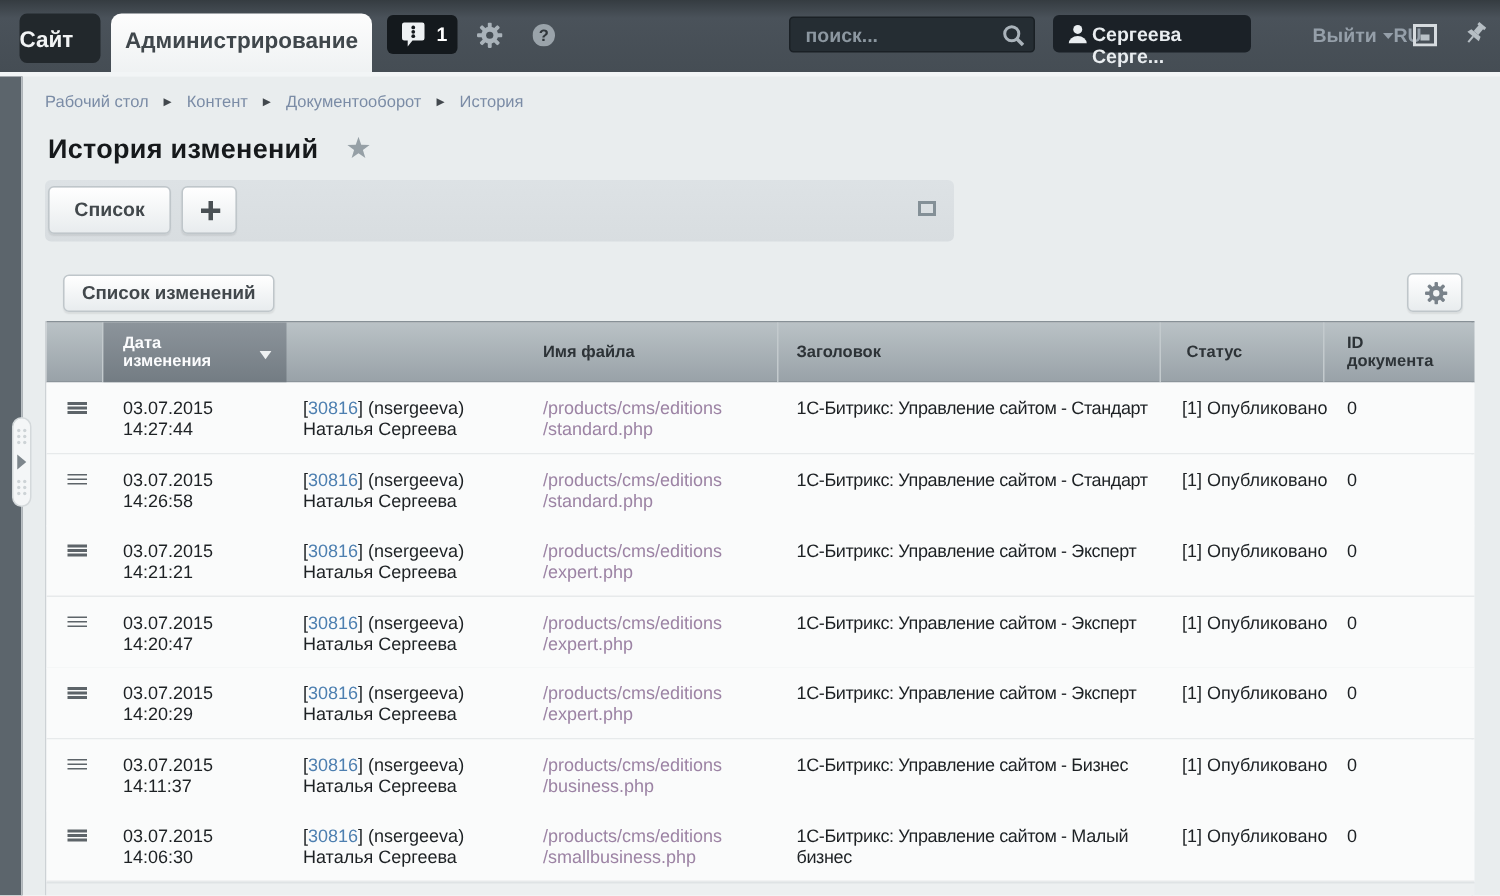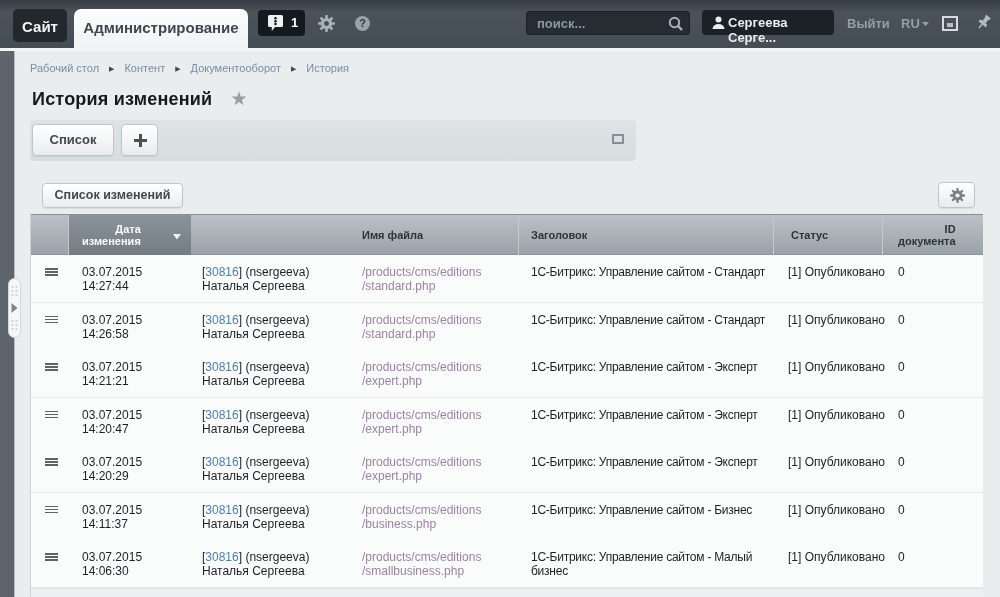--- a/index.html
+++ b/index.html
@@ -4,41 +4,41 @@
 <style>
 * { margin:0; padding:0; box-sizing:border-box; }
 html,body { width:1000px; height:597px; overflow:hidden; }
 body { font-family:"Liberation Sans", sans-serif; background:#e9edee; position:relative; }
 
 
 #topbar { position:absolute; left:0; top:0; width:1000px; height:48px;
   background:linear-gradient(#353c41, #4a525a 25%, #454d54); }
 #tab-site { position:absolute; left:13px; top:9px; width:54px; height:33px;
   background:#22282c; border-radius:5px; color:#f2f4f5; font-size:15px; font-weight:bold;
-  text-align:center; line-height:36px; }
+  line-height:36px; }
 #tab-admin { position:absolute; left:74px; top:9px; width:174px; height:42px;
   background:linear-gradient(#fdfdfd, #eef1f2); border-radius:7px 7px 0 0;
   color:#40474c; font-size:15px; font-weight:bold; text-align:center; line-height:37px; }
 #strip { position:absolute; left:0; top:48px; width:1000px; height:3px; background:#f2f5f6; }
 
 #bubble-box { position:absolute; left:258px; top:10px; width:47px; height:26px;
   background:#14191d; border-radius:4px; }
 #bubble-num { position:absolute; left:33px; top:5px; color:#fff; font-size:13px; font-weight:bold; }
 
 .topicon { position:absolute; }
 
 #searchbox { position:absolute; left:526px; top:11px; width:164px; height:24px;
   background:#252d33; border:1px solid #1a2025; border-radius:3px;padding-left:34px; }
 #searchbox span { position:absolute; left:10px; top:4px; color:#8c97a0; font-size:13px; font-weight:bold; }
 
 #userbox { position:absolute; left:702px; top:10px; width:132px; height:25px;
   background:#1b2127; border-radius:4px; }
 #userbox span { position:absolute; left:26px; top:5px; color:#e9edf0; font-size:13px; font-weight:bold; }
 
-.toplink { position:absolute; top:16px; color:#959fa9; font-size:13px; font-weight:bold; }
+.toplink { position:absolute; top:16px; color:#959fa9; font-size:13px; font-weight:bold;margin-left:28px; }
 
 
 #sidebar { position:absolute; left:0; top:51px; width:15px; height:546px; background:#5c656c;
   border-right:1px solid #b9bfc3; }
 #pill { position:absolute; left:8px; top:278px; width:13px; height:60px; background:#f4f6f7;
   border:1px solid #d4d9db; border-radius:7px; }
 
 
 #crumbs { position:absolute; left:30px; top:62px; font-size:11px; color:#7b8ca6; }
 #crumbs .sep { color:#42484d; font-size:7px; margin:0 10px; position:relative; top:-1px; }
@@ -54,21 +54,21 @@
 #sq-icon { position:absolute; left:612px; top:134px; width:12px; height:10px; border:2px solid #849097; }
 
 
 #btn-list { position:absolute; left:42px; top:183px; width:141px; height:25px; font-size:12.5px; line-height:23px; }
 #btn-gear { position:absolute; left:938px; top:182px; width:37px; height:26px; }
 
 
 #table { position:absolute; left:30px; top:214px; width:952px; height:383px;
   background:#fafbfb; border-left:1px solid #cdd2d5; border-right:1px solid #cdd2d5; }
 #thead { position:absolute; left:0; top:0; width:952px; height:41px;
-  background:linear-gradient(#bac2c6, #99a2a8); border-top:1px solid #879096; border-bottom:1px solid #8b949a;text-align:right; }
+  background:linear-gradient(#bac2c6, #99a2a8); border-top:1px solid #879096; border-bottom:1px solid #8b949a; }
 .th { position:absolute; top:0; height:40px; border-right:1px solid #c3cacd;
   font-size:11px; font-weight:bold; color:#2d3337; display:flex; align-items:center; }
 #th-sort { background:linear-gradient(#8c949b, #737c83); color:#fbfcfd; border-right:none; }
 .row { position:absolute; left:0; width:952px; height:48px; border-bottom:1px solid #e7eaeb; background:#fafbfb; }
 .cell { position:absolute; top:10px; font-size:12px; color:#1d2124; line-height:14px; }
 .burger { position:absolute; left:14px; top:13px; width:13px; }
 .burger div { height:1.5px; background:#5d6469; margin-bottom:1.5px; }
 a.blue { color:#4d7fb0; text-decoration:none; }
 a.purple { color:#9c83a4; text-decoration:none; }
 #tfoot { position:absolute; left:0; top:374px; width:952px; height:9px; background:#edf0f1; border-top:1px solid #dfe3e5; }

